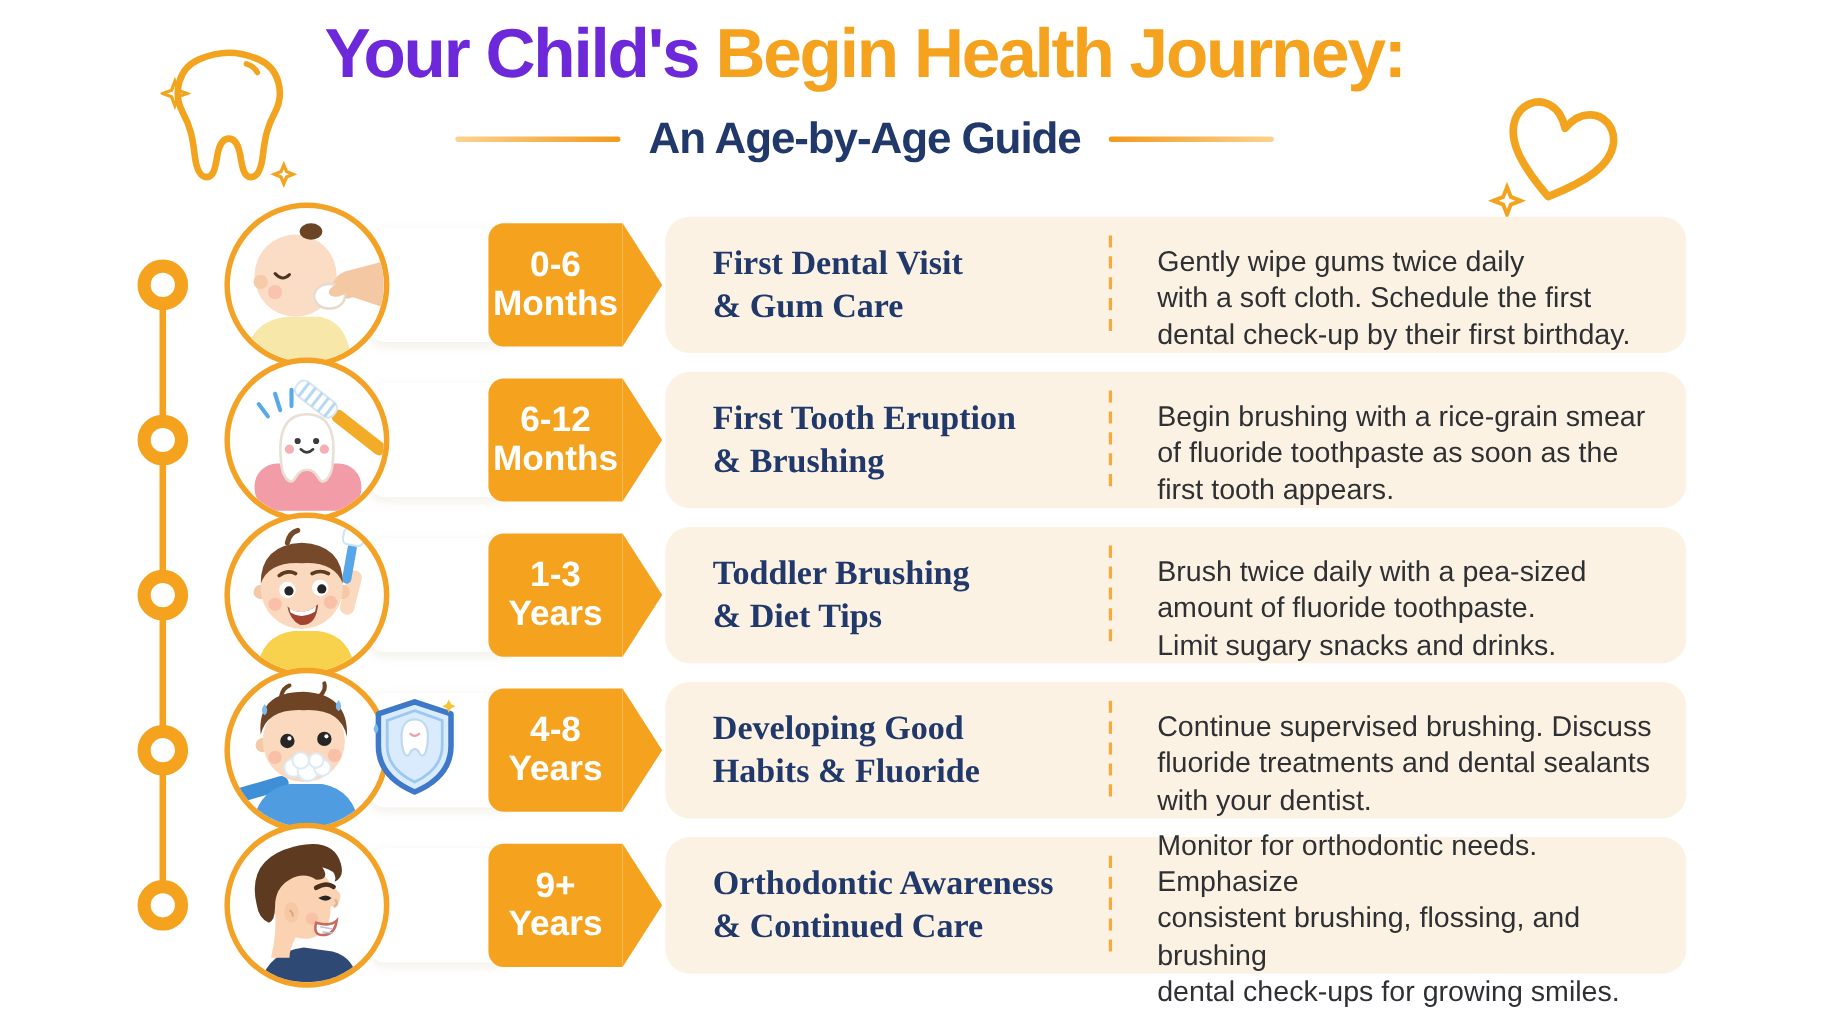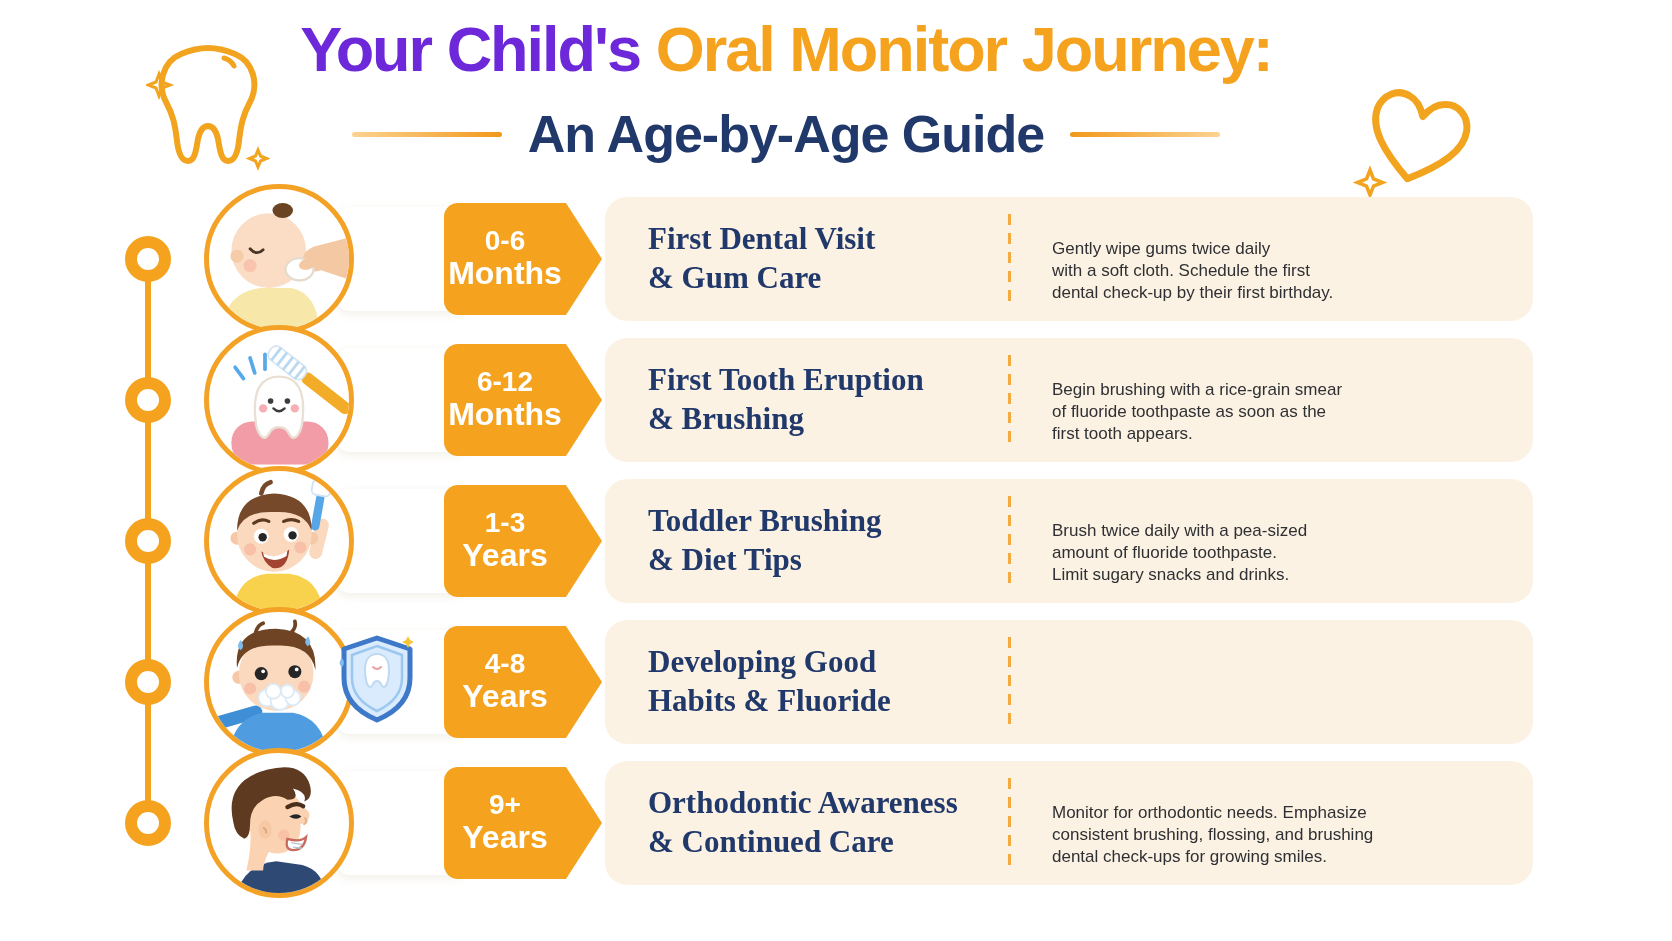--- a/index.html
+++ b/index.html
@@ -6,21 +6,21 @@
   .canvas{position:relative;width:1672px;height:941px;background:#ffffff;overflow:hidden;
           font-family:"Liberation Sans",sans-serif;}
 
   
   .title{position:absolute;top:16px;left:0;width:100%;text-align:center;
          transform:translateX(-50px);font-weight:700;font-size:63px;letter-spacing:-2px;line-height:1.05;}
   .t-navy{color:#6d28d9}
   .t-orange{color:#F5A31F}
   .subtitle-row{position:absolute;top:104px;left:0;width:100%;display:flex;justify-content:center;
                 align-items:center;gap:26px;transform:translateX(-50px);}
-  .subtitle{font-size:52px;font-weight:700;color:#21386B;letter-spacing:-1px;}
+  .subtitle{font-size:40px;font-weight:700;color:#21386B;letter-spacing:-1px;}
   .sub-dash{width:150px;height:5px;border-radius:3px;}
   .sub-dash.left{background:linear-gradient(90deg,#FBD391,#F2991B);}
   .sub-dash.right{background:linear-gradient(270deg,#FBD391,#F2991B);}
   .deco{position:absolute;}
   .deco.tooth{left:146px;top:38px;}
   .deco.heart{left:1342px;top:66px;}
 
   
   .tl-line{position:absolute;left:145px;top:259px;width:6px;height:564px;border-radius:3px;background:#F5A31F;}
   .tl-dot{position:absolute;left:125px;width:46px;height:46px;box-sizing:border-box;border:12px solid #F5A31F;
@@ -29,31 +29,31 @@
   
   .row{position:absolute;left:0;width:1672px;height:124px;}
   .card{position:absolute;left:605px;top:0;width:928px;height:124px;background:#FBF2E3;border-radius:22px;}
   .strip{position:absolute;left:336px;top:10px;width:132px;height:104px;background:#ffffff;border-radius:14px;
          box-shadow:0 3px 10px rgba(150,120,60,.12);z-index:1;}
   .ribbon{position:absolute;left:444px;top:6px;width:122px;height:112px;background:#F5A31F;
           border-radius:14px 0 0 14px;display:flex;flex-direction:column;align-items:center;justify-content:center;
           z-index:2;color:#fff;text-align:center;}
   .ribbon::after{content:"";position:absolute;left:100%;top:0;width:0;height:0;
           border-top:56px solid transparent;border-bottom:56px solid transparent;border-left:36px solid #F5A31F;}
-  .age-val{font-size:28px;font-weight:700;line-height:1.05;}
+  .age-val{font-size:32px;font-weight:700;line-height:1.05;}
   .age-unit{font-size:32px;font-weight:700;line-height:1.15;}
   .circle{position:absolute;left:204px;top:-13px;width:150px;height:150px;box-sizing:border-box;
           border:5px solid #F3A226;border-radius:50%;background:#fff;overflow:hidden;z-index:3;}
   .circle svg{display:block;width:100%;height:100%;}
   .shield{position:absolute;left:338px;top:14px;z-index:4;}
   .heading{position:absolute;left:648px;top:0;height:124px;width:355px;display:flex;align-items:center;
            font-size:31px;line-height:1.25;font-weight:700;color:#21386B;white-space:pre-line;font-family:Liberation Serif, serif;}
   .divider{position:absolute;left:1007px;top:15px;}
   .desc{position:absolute;left:1052px;top:0;height:148px;width:478px;display:flex;align-items:center;
-        font-size:17px;line-height:1.28;color:#2F3034;white-space:pre-line;}
+        font-size:26px;line-height:1.28;color:#2F3034;white-space:pre-line;}
 </style>
 </head>
 <body>
 
 <div class="canvas">
 
   <svg class="deco tooth" width="124" height="134" viewBox="0 0 124 134">
     <path d="M35 16 C16 24 11 47 20 64 C27 77 29 86 31 103 C32.5 116 36 123 42 123 C49 123 50 112 52 101 C54 92 58 88 62 88 C66 88 70 92 72 101 C74 112 75 123 82 123 C88 123 91.5 116 93 103 C95 86 97 77 104 64 C113 47 108 24 89 16 C70 8 54 8 35 16 Z" fill="none" stroke="#F2A41F" stroke-width="6" stroke-linejoin="round"></path>
     <path d="M78 20 q7 2 10 8" stroke="#F2A41F" stroke-width="5" fill="none" stroke-linecap="round"></path>
     <path d="M13 36 l3 8 8 3 -8 3 -3 8 -3 -8 -8 -3 8 -3 Z" fill="none" stroke="#F2A41F" stroke-width="3"></path>
@@ -62,21 +62,21 @@
 
   <svg class="deco heart" width="152" height="142" viewBox="0 0 152 142">
     <g transform="rotate(14 76 70)">
       <path d="M76 114 C45 92 28 73 30 53 C32 38 45 29 58 33 C66 35 72 42 76 50 C80 42 86 35 94 33 C107 29 120 38 122 53 C124 73 107 92 76 114 Z" fill="none" stroke="#F2A41F" stroke-width="7" stroke-linejoin="round"></path>
     </g>
     <path d="M28 104 l3.5 9 9 3.5 -9 3.5 -3.5 9 -3.5 -9 -9 -3.5 9 -3.5 Z" fill="none" stroke="#F2A41F" stroke-width="3.5"></path>
   </svg>
 
   <div class="title">
     <span class="t-navy">Your Child's</span>
-    <span class="t-orange">Oral Monitor Journey:</span>
+    <span class="t-orange">Begin Health Journey:</span>
   </div>
   <div class="subtitle-row">
     <div class="sub-dash left"></div>
     <div class="subtitle">An Age-by-Age Guide</div>
     <div class="sub-dash right"></div>
   </div>
 
   <div class="tl-line"></div>
   <div class="tl-dot" style="top:236px"></div>
   <div class="tl-dot" style="top:377px"></div>
@@ -235,20 +235,23 @@
       <path d="M27 36 C27 25 32 20 39 20 C46 20 51 25 51 36 C51 45 49 53 45.5 53 C43 53 43.5 47 39 47 C34.5 47 35 53 32.5 53 C29 53 27 45 27 36 Z" fill="#FFFFFF" stroke="#BFD9F0" stroke-width="2"></path>
       <path d="M35 33 q4 4 8 0" stroke="#E8A0A0" stroke-width="2" fill="none" stroke-linecap="round"></path>
       <path d="M70 2 l2 4 4 2 -4 2 -2 4 -2 -4 -4 -2 4 -2 Z" fill="#F6C436"></path>
       <path d="M4 24 q4 5 0 9 q-5 -4 0 -9 Z" fill="#7FBCEE"></path>
     </svg>
     <div class="heading"><span>Developing Good
 Habits &amp; Fluoride</span></div>
     <svg class="divider" width="5" height="94">
       <line x1="2.5" y1="2" x2="2.5" y2="92" stroke="#F3AA3E" stroke-width="3" stroke-dasharray="11 8"></line>
     </svg>
+    <div class="desc"><span>Continue supervised brushing. Discuss
+fluoride treatments and dental sealants
+with your dentist.</span></div>
   </div>
 
   <div class="row" style="top:761px">
     <div class="card"></div>
     <div class="strip"></div>
     <div class="ribbon">
       <span class="age-val">9+</span>
       <span class="age-unit">Years</span>
     </div>
     <div class="circle">

